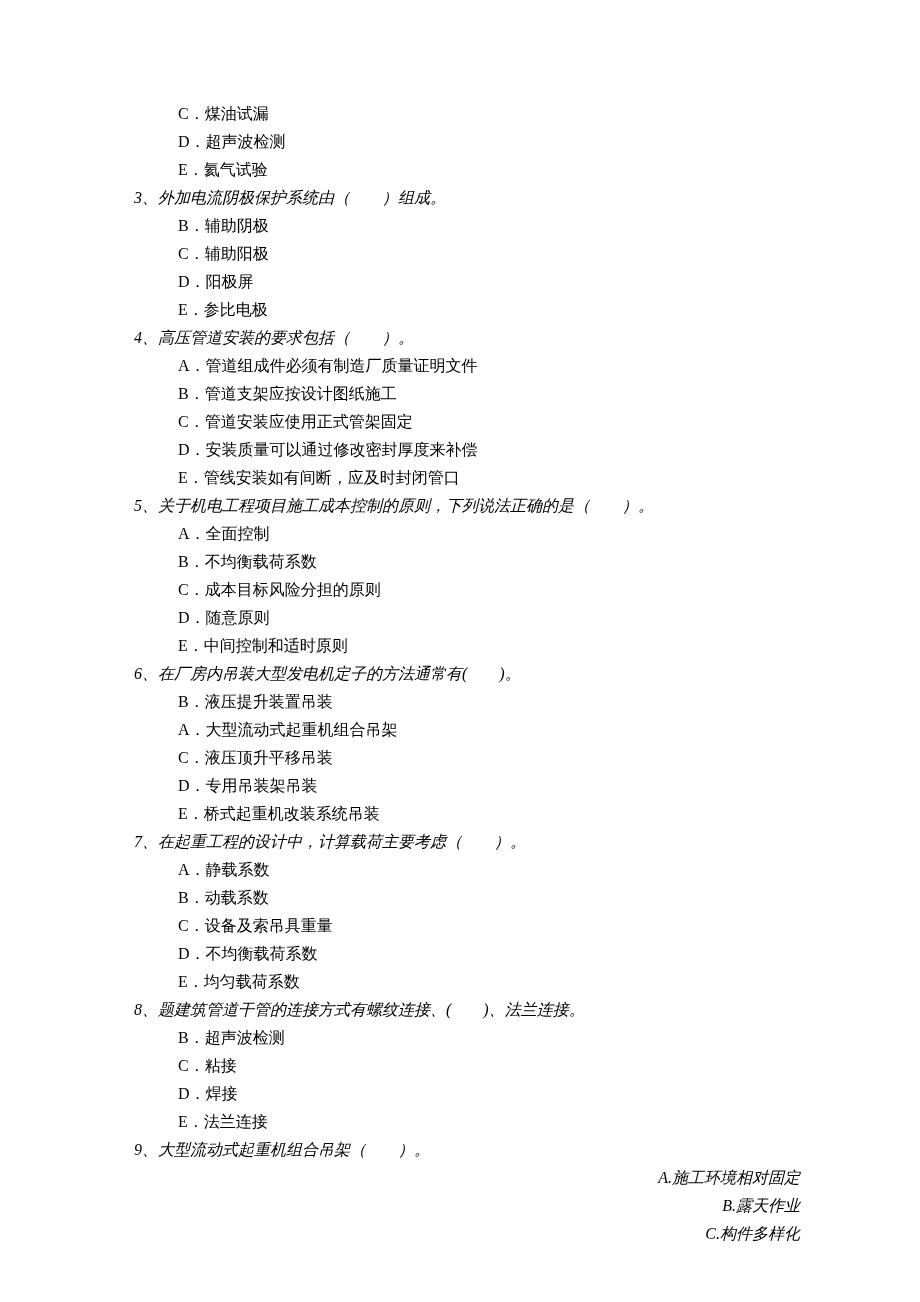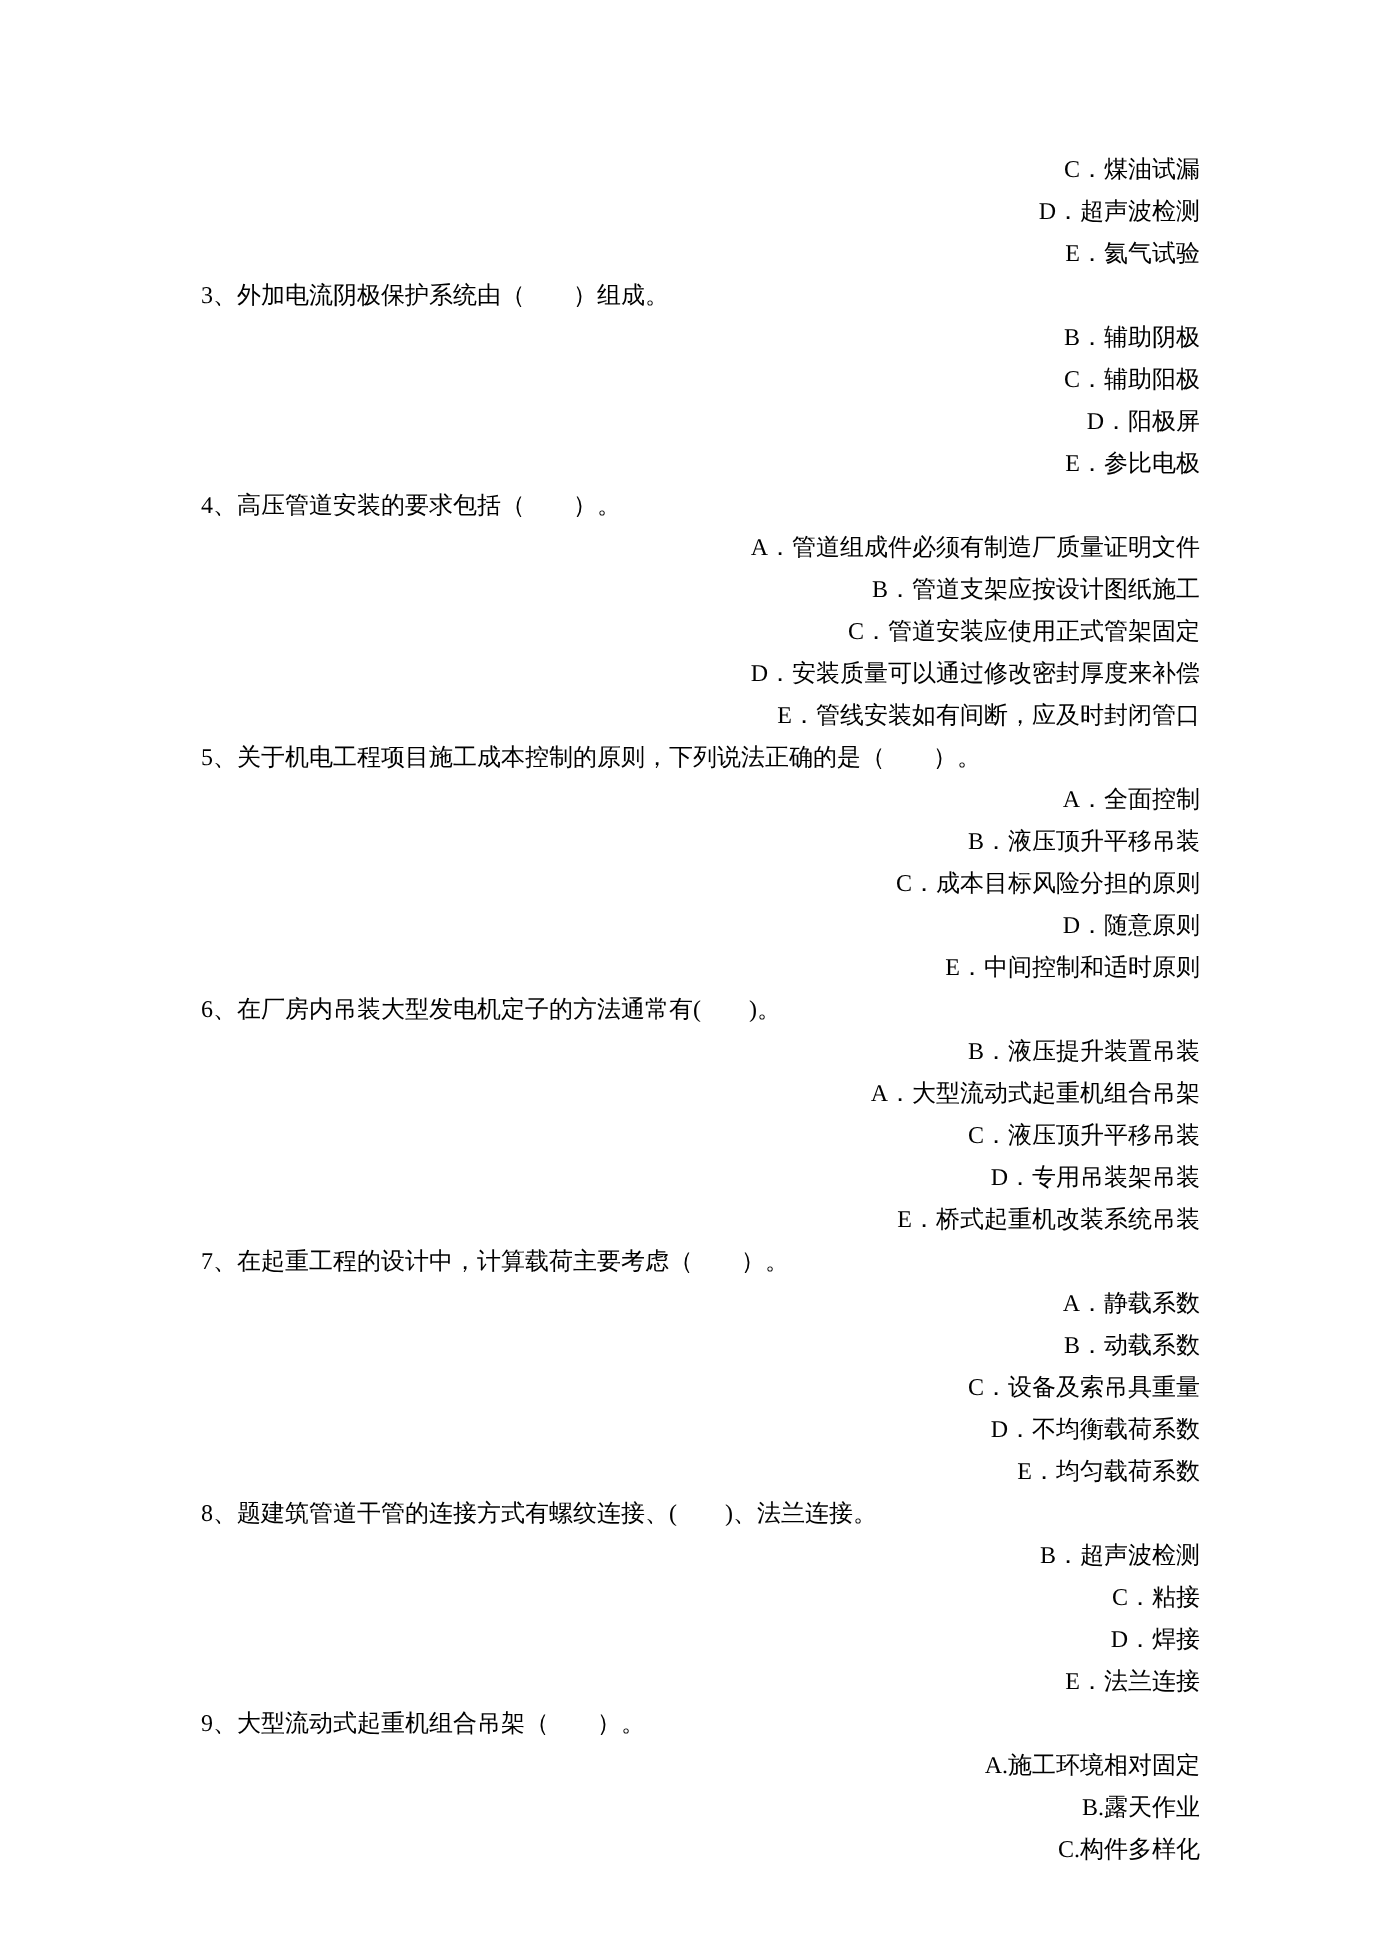--- a/index.html
+++ b/index.html
@@ -9,25 +9,26 @@
       font-size: 16px;
       line-height: 1.75;
       color: #000000;
       width: 920px;
       min-height: 1302px;
       padding: 100px 120px 40px 120px;
       position: relative;
     }
     .option-item {
       padding-left: 58px;
-      text-align: right;
+      text-align: left;
     }
     .question-item {
       padding-left: 14px;
       text-align: left;
+      font-style: italic;
     }
     .question-item.subopt {
       padding-left: 50px;
       text-align: right;
     }
   </style>
 </head>
 <body>
 
 <div>
@@ -44,21 +45,21 @@
 
   <div class="question-item"><span>4、</span><span>高压管道安装的要求包括（　　）。</span></div>
   <div class="option-item">A．管道组成件必须有制造厂质量证明文件</div>
   <div class="option-item">B．管道支架应按设计图纸施工</div>
   <div class="option-item">C．管道安装应使用正式管架固定</div>
   <div class="option-item">D．安装质量可以通过修改密封厚度来补偿</div>
   <div class="option-item">E．管线安装如有间断，应及时封闭管口</div>
 
   <div class="question-item"><span>5、</span><span>关于机电工程项目施工成本控制的原则，下列说法正确的是（　　）。</span></div>
   <div class="option-item">A．全面控制</div>
-  <div class="option-item">B．液压顶升平移吊装</div>
+  <div class="option-item">B．不均衡载荷系数</div>
   <div class="option-item">C．成本目标风险分担的原则</div>
   <div class="option-item">D．随意原则</div>
   <div class="option-item">E．中间控制和适时原则</div>
 
   <div class="question-item"><span>6、</span><span>在厂房内吊装大型发电机定子的方法通常有(　　)。</span></div>
   <div class="option-item">B．液压提升装置吊装</div>
   <div class="option-item">A．大型流动式起重机组合吊架</div>
   <div class="option-item">C．液压顶升平移吊装</div>
   <div class="option-item">D．专用吊装架吊装</div>
   <div class="option-item">E．桥式起重机改装系统吊装</div>

